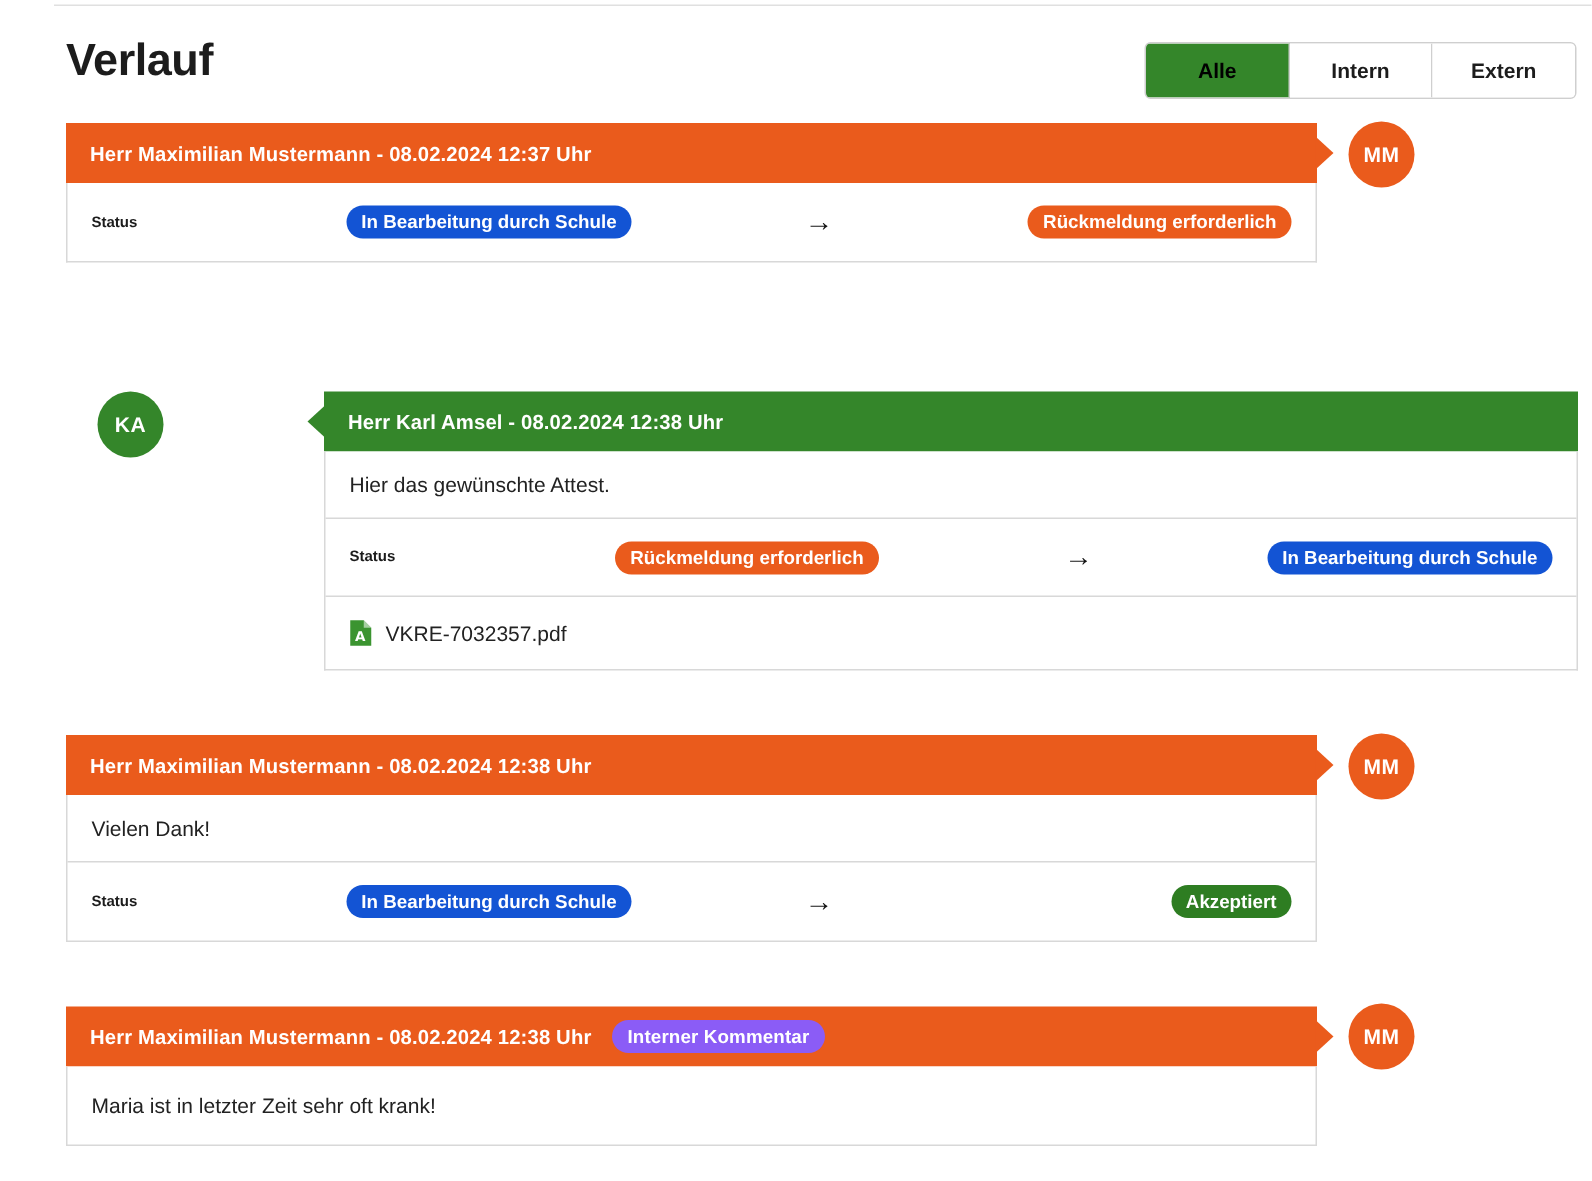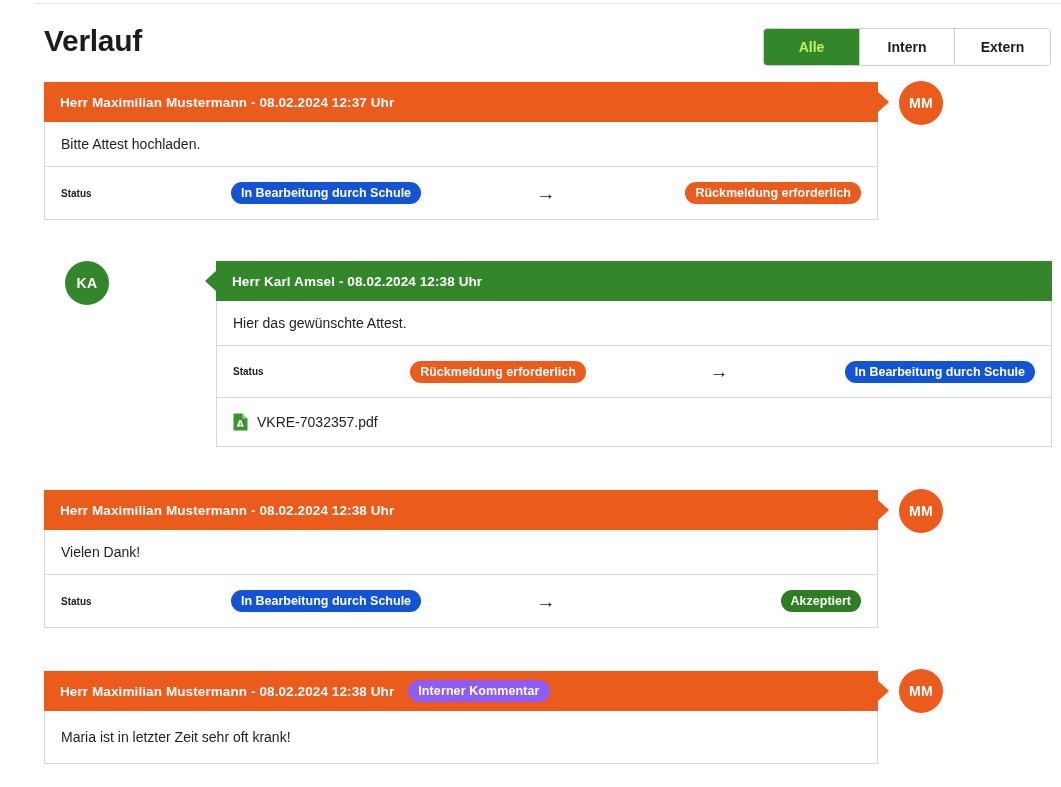--- a/index.html
+++ b/index.html
@@ -69,21 +69,21 @@
     cursor: pointer;
     user-select: none;
   }
   .tab:last-child { border-right: none; }
   .tab.w1 { width: 96px; }
   .tab.w2 { width: 95px; }
   .tab.w3 { width: 95px; }
 
   .tab.active {
     background: #34862a;
-    color: #bef264;
+    color: #000000;
   }
 
   
   .msg {
     position: absolute;
   }
 
   .card {
     position: relative;
     border: 1px solid #d8d8d8;
@@ -258,21 +258,20 @@
       <div class="tab w3">Extern</div>
     </div>
   </div>
 
   <div class="msg" style="left:8px; top:82px; width:834px;">
     <div class="msg-head orange">
       <span>Herr Maximilian Mustermann - 08.02.2024 12:37 Uhr</span>
       <span class="pointer"></span>
     </div>
     <div class="card">
-      <div class="msg-body">Bitte Attest hochladen.</div>
       <div class="status-row last">
         <div class="status-label">Status</div>
         <div class="status-from">
           <span class="badge blue">In Bearbeitung durch Schule</span>
         </div>
         <div class="status-arrow">→</div>
         <div class="status-to">
           <span class="badge orange">Rückmeldung erforderlich</span>
         </div>
       </div>

